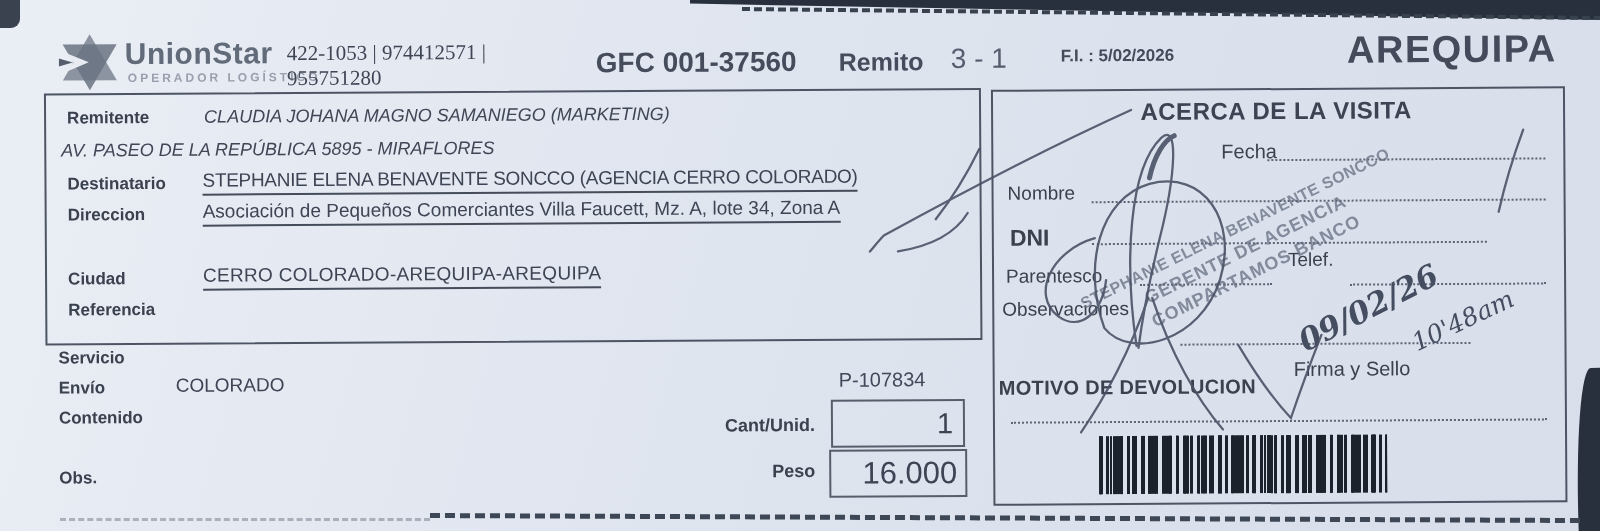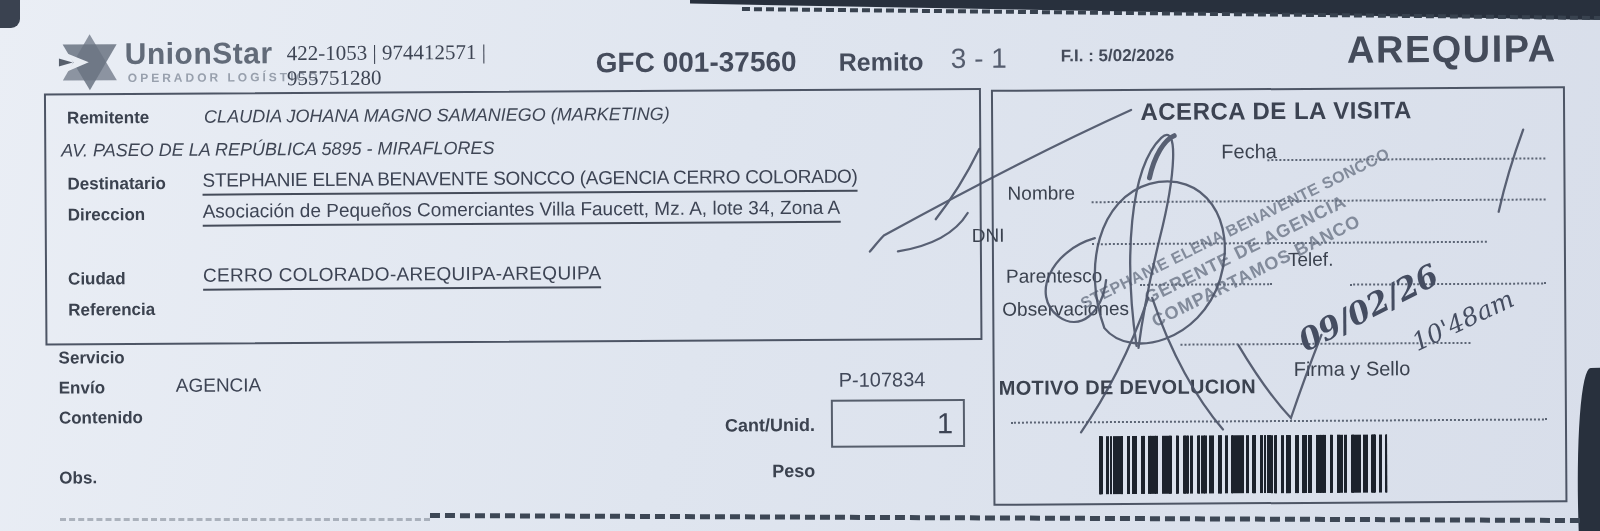--- a/index.html
+++ b/index.html
@@ -69,21 +69,21 @@
   .peso-lbl{left:698px;top:461px;width:116px;text-align:right;font-size:18px;}
   .cant-box{position:absolute;left:830px;top:400px;width:130px;height:44px;border:2px solid #565e6c;}
   .cant-val{position:absolute;right:10px;top:6px;font-size:29px;color:#3d4454;}
   .peso-box{position:absolute;left:828px;top:450px;width:134px;height:44px;border:2px solid #565e6c;}
   .peso-val{position:absolute;right:8px;top:4px;font-size:31px;color:#3d4454;}
 
   
   .visita-title{position:absolute;left:992px;top:100px;width:570px;text-align:center;font-size:24px;font-weight:bold;color:#3c4352;letter-spacing:.5px;}
   .fecha-lbl{left:1222px;top:143px;font-weight:normal;font-size:20px;}
   .nombre-lbl{left:1008px;top:184px;font-weight:normal;font-size:19px;}
-  .dni-lbl{left:972px;top:226px;font-weight:normal;font-size:19px;}
+  .dni-lbl{left:1010px;top:226px;font-weight:bold;font-size:23px;}
   .parentesco-lbl{left:1006px;top:267px;font-weight:normal;font-size:19px;}
   .telef-lbl{left:1288px;top:252px;font-weight:normal;font-size:19px;}
   .observaciones-lbl{left:1002px;top:300px;font-weight:normal;font-size:19px;}
   .firma-lbl{left:1293px;top:361px;font-weight:normal;font-size:20px;}
   .motivo-lbl{left:998px;top:378px;font-size:20px;letter-spacing:.3px;}
 
   .dots{position:absolute;height:0;border-bottom:2px dotted #5c6575;}
   .dots-fecha{left:1268px;top:162px;width:278px;}
   .dots-nombre{left:1092px;top:203px;width:454px;}
   .dots-dni{left:1092px;top:245px;width:395px;}
@@ -147,29 +147,32 @@
     <div class="lbl destinatario-lbl">Destinatario</div>
     <div class="val uline destinatario-val">STEPHANIE ELENA BENAVENTE SONCCO (AGENCIA CERRO COLORADO)</div>
     <div class="lbl direccion-lbl">Direccion</div>
     <div class="val uline direccion-val">Asociación de Pequeños Comerciantes Villa Faucett, Mz. A, lote 34, Zona A</div>
     <div class="lbl ciudad-lbl">Ciudad</div>
     <div class="val uline ciudad-val">CERRO COLORADO-AREQUIPA-AREQUIPA</div>
     <div class="lbl referencia-lbl">Referencia</div>
 
     <div class="lbl servicio-lbl">Servicio</div>
     <div class="lbl envio-lbl">Envío</div>
-    <div class="val envio-val">AGENCIA</div>
+    <div class="val envio-val">COLORADO</div>
     <div class="lbl contenido-lbl">Contenido</div>
     <div class="lbl obs-lbl">Obs.</div>
     <div class="tracking">P-107834</div>
     <div class="lbl cant-lbl">Cant/Unid.</div>
     <div class="cant-box">
       <div class="cant-val">1</div>
     </div>
     <div class="lbl peso-lbl">Peso</div>
+    <div class="peso-box">
+      <div class="peso-val">16.000</div>
+    </div>
 
     <div class="box-right"></div>
     <div class="visita-title">ACERCA DE LA VISITA</div>
     <div class="lbl fecha-lbl">Fecha</div>
     <div class="dots dots-fecha"></div>
     <div class="lbl nombre-lbl">Nombre</div>
     <div class="dots dots-nombre"></div>
     <div class="lbl dni-lbl">DNI</div>
     <div class="dots dots-dni"></div>
     <div class="lbl parentesco-lbl">Parentesco</div>

